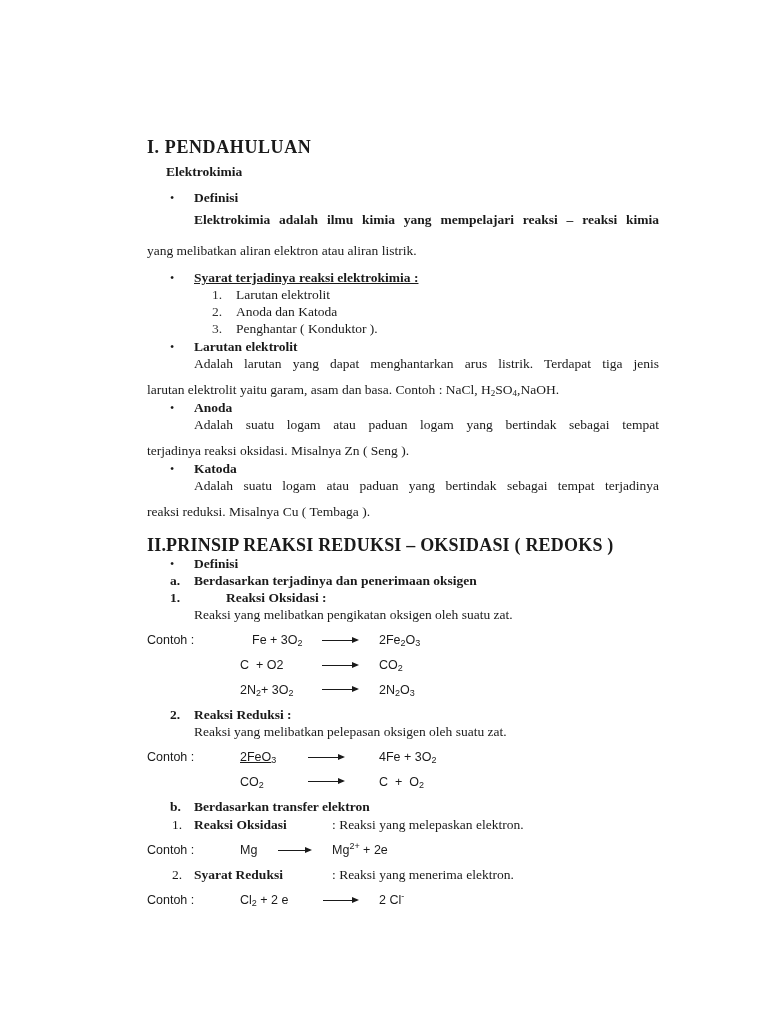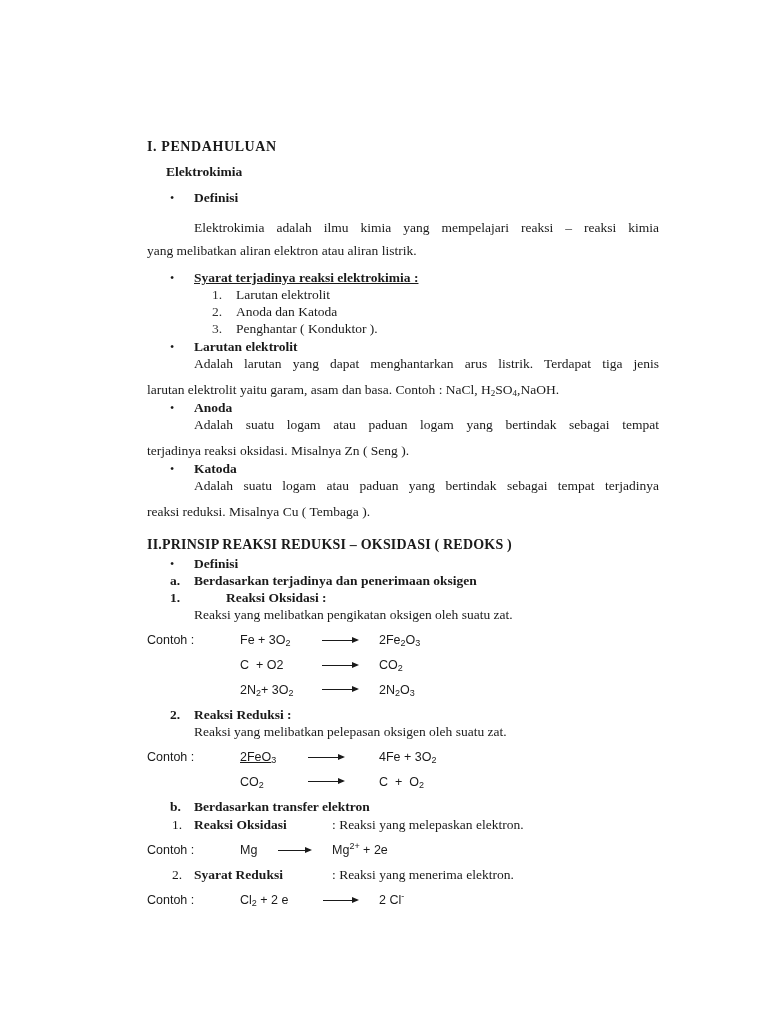--- a/index.html
+++ b/index.html
@@ -1,39 +1,39 @@
 <!DOCTYPE html>
 <html><head>
 <meta charset="utf-8">
 <style>
   html, body { margin: 0; padding: 0; background: #ffffff; }
   body { width: 768px; height: 1024px; position: relative; overflow: hidden;
          font-family: "Liberation Serif", "DejaVu Serif", serif; color: #1a1a1a; font-size: 13.5px; }
   .abs { position: absolute; white-space: nowrap; line-height: 16px; }
   .b { font-weight: bold; }
   .sans { font-family: "Liberation Sans", "DejaVu Sans", sans-serif; font-size: 12.5px; }
-  .h1 { font-size: 14px; letter-spacing: 0.6px; }
+  .h1 { font-size: 18px; letter-spacing: 0.6px; }
   .bullet { font-size: 12px; }
   .just { text-align: justify; text-align-last: justify; white-space: normal; }
   sub { font-size: 9px; vertical-align: -2px; line-height: 0; }
   sup { font-size: 9px; vertical-align: 5px; line-height: 0; }
   .arrow { position: absolute; height: 1px; background: #1a1a1a; }
   .arrow::after { content: ""; position: absolute; right: -2px; top: -3px;
     border-left: 7px solid #1a1a1a; border-top: 3.5px solid transparent; border-bottom: 3.5px solid transparent; }
   .num { color: #333; }
 </style>
 </head>
 <body>
 
 <div class="abs b h1" style="left:147px;top:139px;">I.  PENDAHULUAN</div>
 <div class="abs b" style="left:166px;top:164px;">Elektrokimia</div>
 
 <div class="abs bullet" style="left:170px;top:190px;">•</div>
 <div class="abs b" style="left:194px;top:190px;">Definisi</div>
-<div class="abs just" style="left:194px;top:220px;width:465px;">Elektrokimia adalah ilmu kimia yang mempelajari reaksi – reaksi kimia</div>
+<div class="abs just" style="left:194px;top:212px;width:465px;font-weight:bold;">Elektrokimia adalah ilmu kimia yang mempelajari reaksi – reaksi kimia</div>
 <div class="abs" style="left:147px;top:243px;">yang melibatkan aliran elektron atau aliran listrik.</div>
 
 <div class="abs bullet" style="left:170px;top:270px;">•</div>
 <div class="abs b" style="left:194px;top:270px;text-decoration:underline;">Syarat terjadinya reaksi elektrokimia :</div>
 
 <div class="abs num" style="left:212px;top:287px;">1.</div>
 <div class="abs" style="left:236px;top:287px;">Larutan elektrolit</div>
 <div class="abs num" style="left:212px;top:304px;">2.</div>
 <div class="abs" style="left:236px;top:304px;">Anoda dan Katoda</div>
 <div class="abs num" style="left:212px;top:321px;">3.</div>
@@ -61,21 +61,21 @@
 
 <div class="abs b" style="left:170px;top:573px;">a.</div>
 <div class="abs b" style="left:194px;top:573px;">Berdasarkan terjadinya dan penerimaan oksigen</div>
 
 <div class="abs b" style="left:170px;top:590px;">1.</div>
 <div class="abs b" style="left:194px;top:590px;margin-left:32px;">Reaksi Oksidasi :</div>
 <div class="abs" style="left:194px;top:607px;">Reaksi yang melibatkan pengikatan oksigen oleh suatu zat.</div>
 
 <div class="abs sans" style="left:147px;top:632px;">Contoh :</div>
 
-<div class="abs sans" style="left:240px;top:632px;text-align:right;">Fe + 3O<sub>2</sub></div>
+<div class="abs sans" style="left:252px;top:632px;text-align:right;">Fe + 3O<sub>2</sub></div>
 <div class="arrow" style="left:322px;top:640px;width:35px;"></div>
 <div class="abs sans" style="left:379px;top:632px;">2Fe<sub>2</sub>O<sub>3</sub></div>
 
 <div class="abs sans" style="left:240px;top:657px;">C &nbsp;+ O2</div>
 <div class="arrow" style="left:322px;top:665px;width:35px;"></div>
 <div class="abs sans" style="left:379px;top:657px;">CO<sub>2</sub></div>
 
 <div class="abs sans" style="left:240px;top:682px;">2N<sub>2</sub>+ 3O<sub>2</sub></div>
 <div class="arrow" style="left:322px;top:689px;width:35px;"></div>
 <div class="abs sans" style="left:379px;top:682px;">2N<sub>2</sub>O<sub>3</sub></div>

